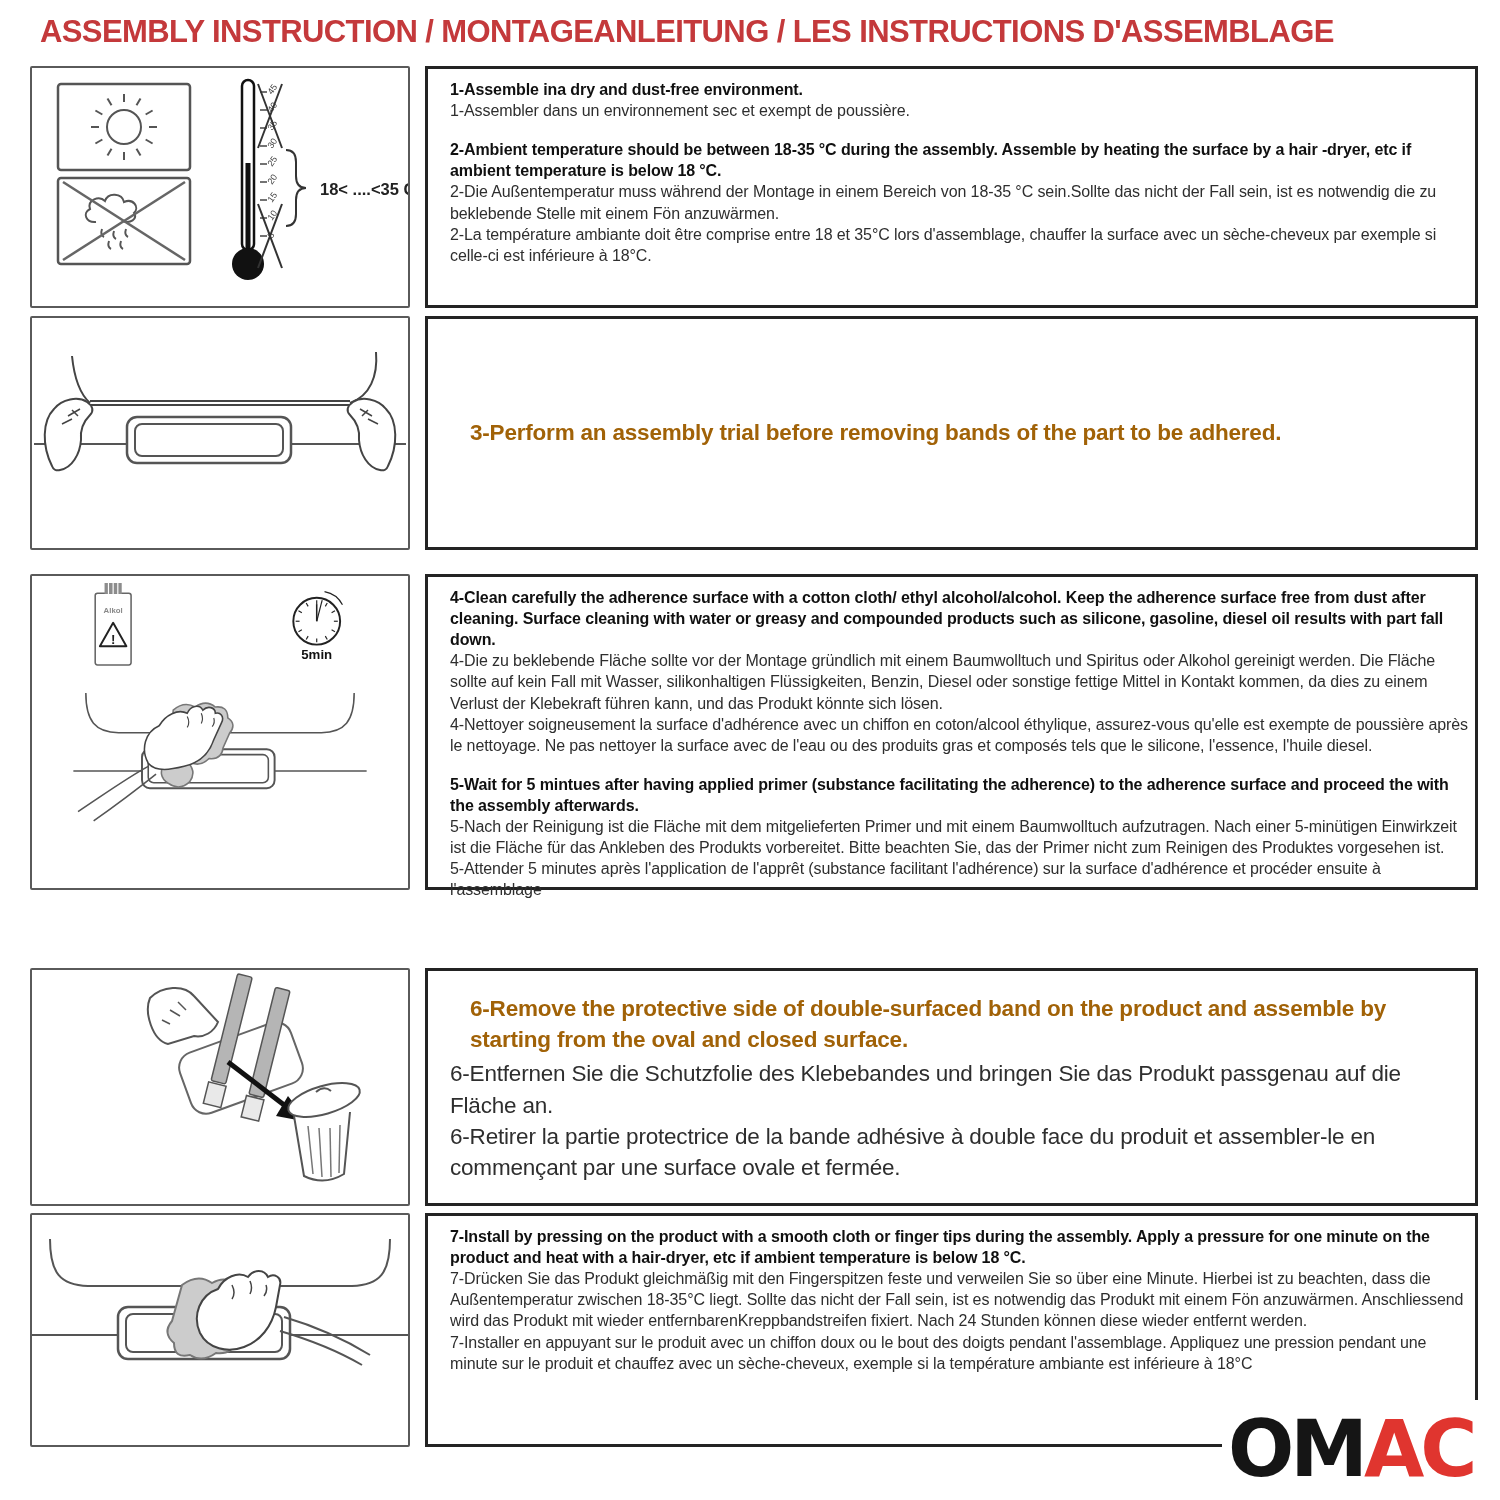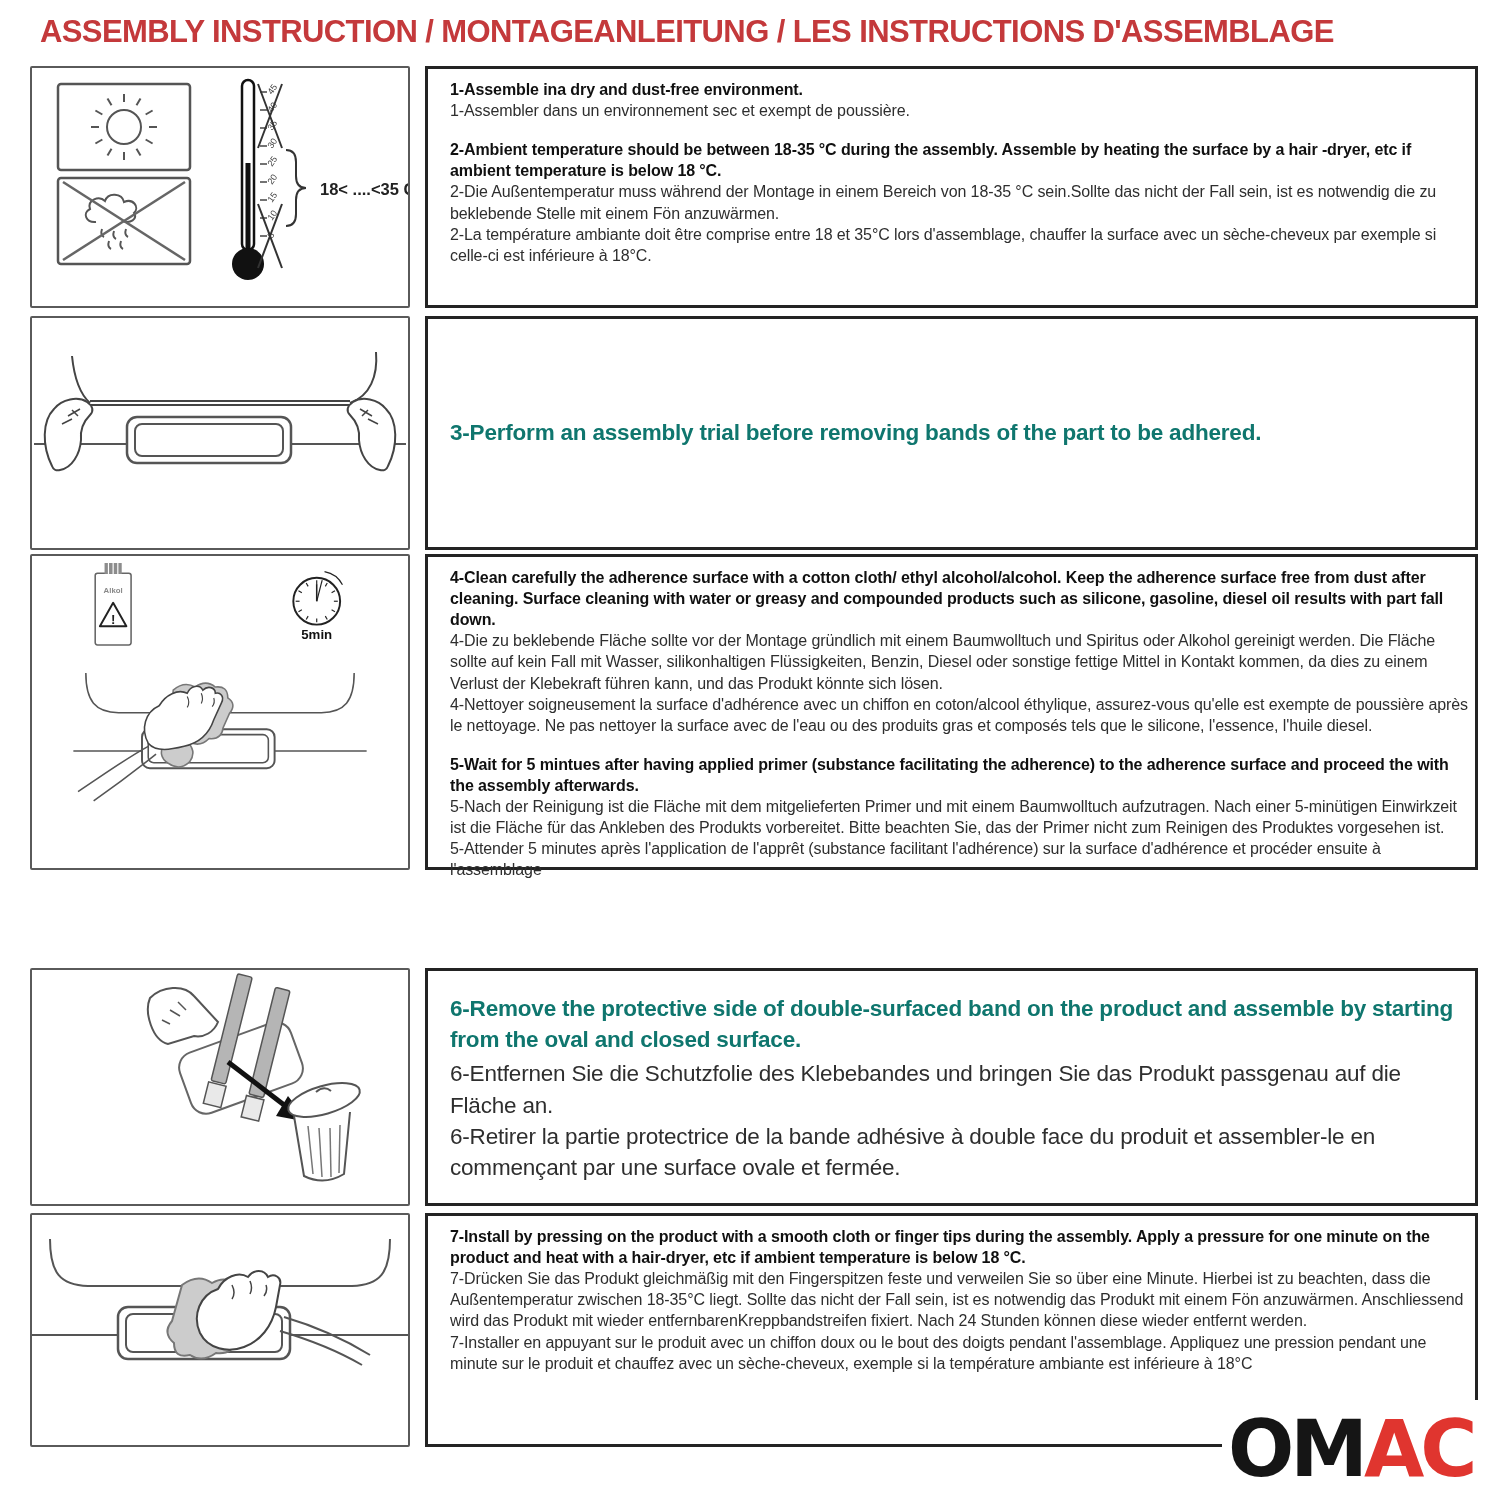--- a/index.html
+++ b/index.html
@@ -5,37 +5,37 @@
   html,body{margin:0;padding:0;background:#fff;}
   body{width:1500px;height:1500px;position:relative;overflow:hidden;
        font-family:"Liberation Sans","DejaVu Sans",sans-serif;}
 
   .title{position:absolute;left:40px;top:14px;font-size:31px;font-weight:800;
          color:#C4393B;letter-spacing:-0.6px;white-space:nowrap;}
 
   
   .r1{top:66px;height:242px;}
   .r2{top:316px;height:234px;}
-  .r3{top:554px;height:316px;align-items:flex-end;}
+  .r3{top:574px;height:316px;align-items:flex-end;}
   .r4{top:968px;height:238px;}
   .r5{top:1213px;height:234px;}
 
   .illus-box{position:absolute;left:30px;width:380px;box-sizing:border-box;
              border:2px solid #5a5a5a;border-radius:2px;background:#fff;}
   .illus-box svg{display:block;width:100%;height:100%;}
 
   .text-box{position:absolute;left:425px;width:1053px;box-sizing:border-box;
             border:3px solid #232323;background:#fff;
             padding:10px 4px 8px 22px;display:flex;flex-direction:column;}
   .text-box p{margin:0;}
   .small p{font-size:16px;line-height:1.32;color:#2e2e2e;letter-spacing:-0.1px;}
   .small p.b{font-weight:700;color:#101010;}
   .big{justify-content:center;}
   .big p{font-size:22.5px;line-height:1.38;color:#2e2e2e;letter-spacing:-0.2px;}
-  .big p.b{font-weight:700;color:#0f766e;margin-bottom:3px;}
+  .big p.b{font-weight:700;color:#a16207;margin-bottom:3px;margin-left:20px;}
   .gap{margin-top:18px !important;}
 
   .logo-box{position:absolute;left:1222px;top:1400px;width:278px;height:98px;
             background:#fff;display:flex;align-items:center;padding-left:6px;
             box-sizing:border-box;}
   .logo{font-family:"DejaVu Sans",sans-serif;font-weight:900;font-size:78px;
         letter-spacing:-4px;line-height:1;white-space:nowrap;}
   .logo .lk{color:#151515;}
   .logo .lr{color:#E0352F;}
 

